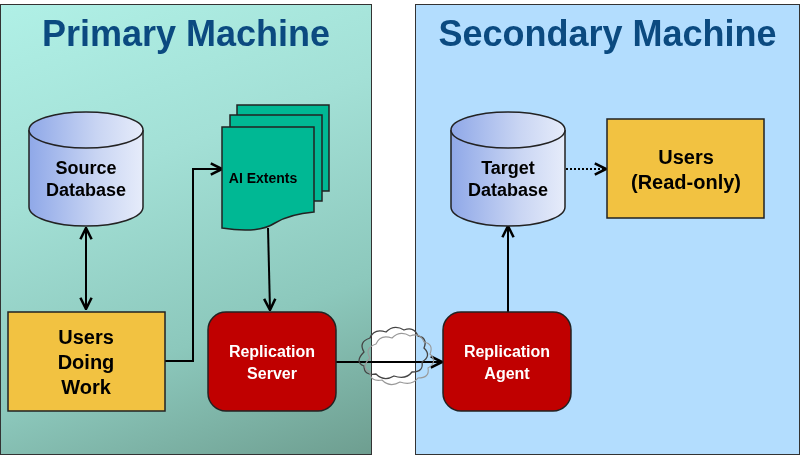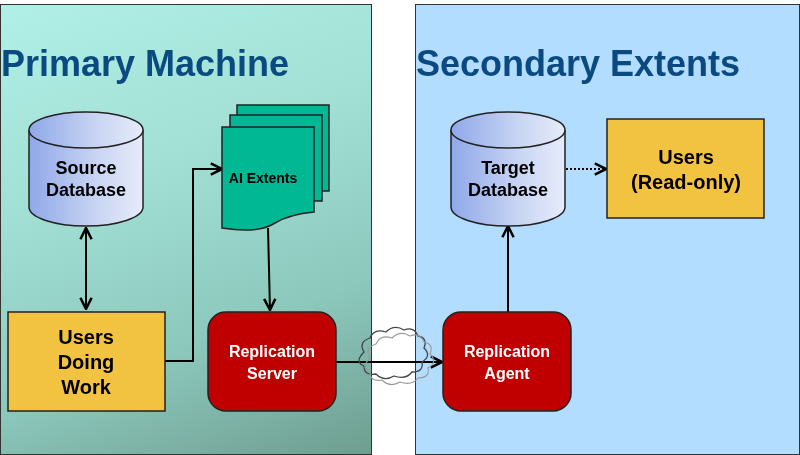--- a/index.html
+++ b/index.html
@@ -1,33 +1,33 @@
 <!DOCTYPE html>
 <html><head>
 <meta charset="utf-8">
 <style>
   html, body { margin: 0; padding: 0; background: #ffffff; }
   body { width: 800px; height: 455px; position: relative; overflow: hidden; font-family: "Liberation Sans", sans-serif; }
   .panel { position: absolute; border: 1.5px solid #333; box-sizing: border-box; }
   #primary { left: 0; top: 4px; width: 372px; height: 451px;
     background: linear-gradient(160deg, #b0f0e6 0%, #a3e0d6 35%, #8cc8bc 70%, #6e9e90 100%); }
   #secondary { left: 415px; top: 4px; width: 385px; height: 451px; background: #b3ddfe; }
-  .panel-title { position: absolute; left: 0; right: 0; top: 8px; text-align: left;
-    font-weight: bold; font-size: 36px; color: #0b4a80; margin-top: 30px; }
+  .panel-title { position: absolute; left: 0; right: 0; top: 8px; text-align: center;
+    font-weight: bold; font-size: 36px; color: #0b4a80; }
   svg#diagram { position: absolute; left: 0; top: 0; width: 800px; height: 455px; }
   .lbl { font-family: "Liberation Sans", sans-serif; font-weight: bold; text-anchor: middle; }
 </style>
 </head>
 <body>
 
 <div id="primary" class="panel">
   <div class="panel-title">Primary Machine</div>
 </div>
 <div id="secondary" class="panel">
-  <div class="panel-title">Secondary Extents</div>
+  <div class="panel-title">Secondary Machine</div>
 </div>
 
 <svg id="diagram" viewBox="0 0 800 455">
   <defs>
     <linearGradient id="dbGrad" x1="0" x2="1" y1="0" y2="0">
       <stop offset="0" stop-color="#8fa8e8"></stop>
       <stop offset="0.6" stop-color="#c9d5f3"></stop>
       <stop offset="1" stop-color="#e6ecfa"></stop>
     </linearGradient>
     <marker id="arr" viewBox="0 0 10 10" refX="9" refY="5" markerWidth="7" markerHeight="7" orient="auto-start-reverse">

